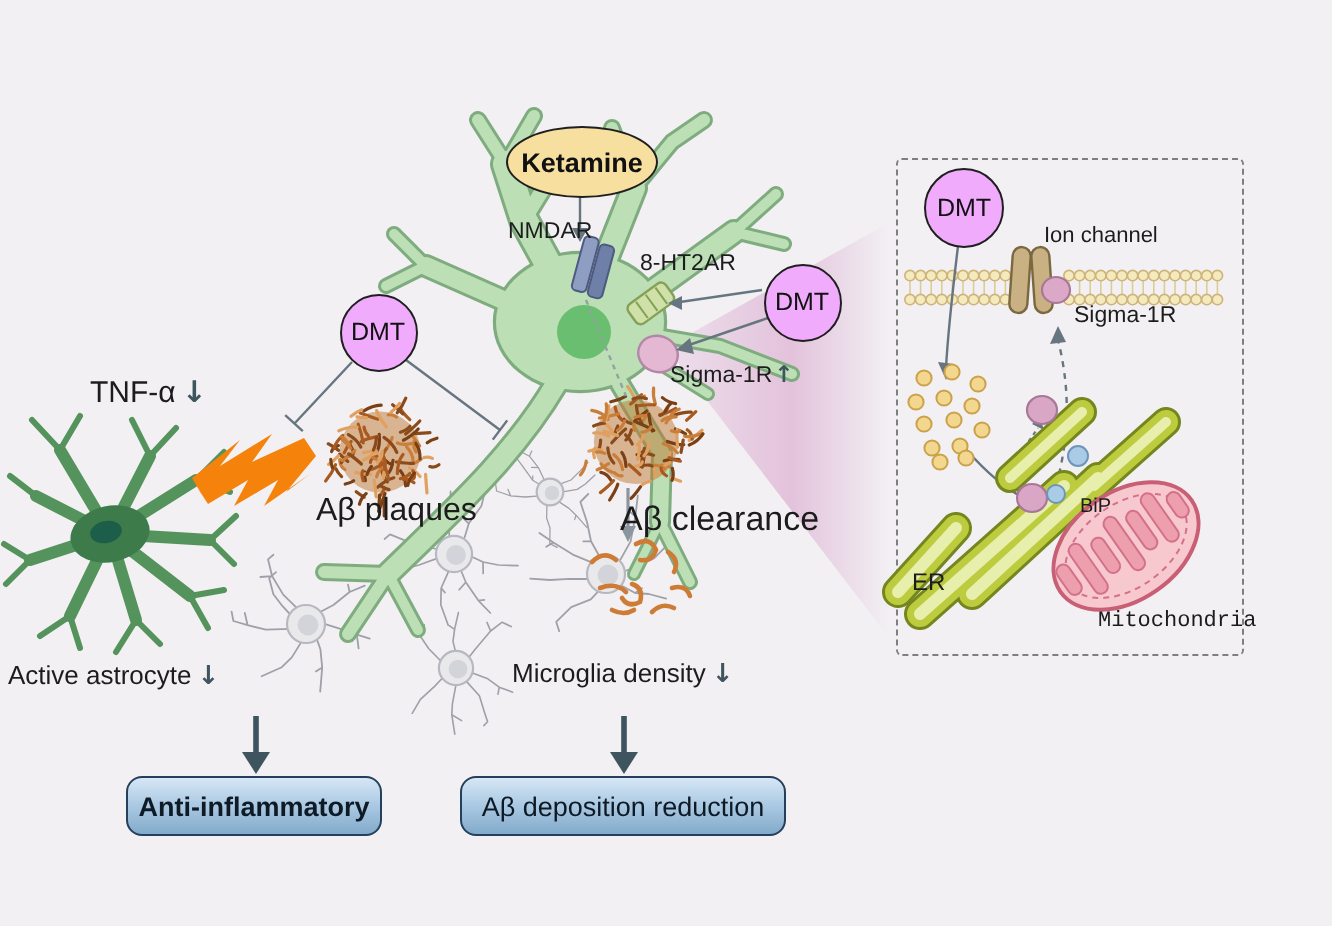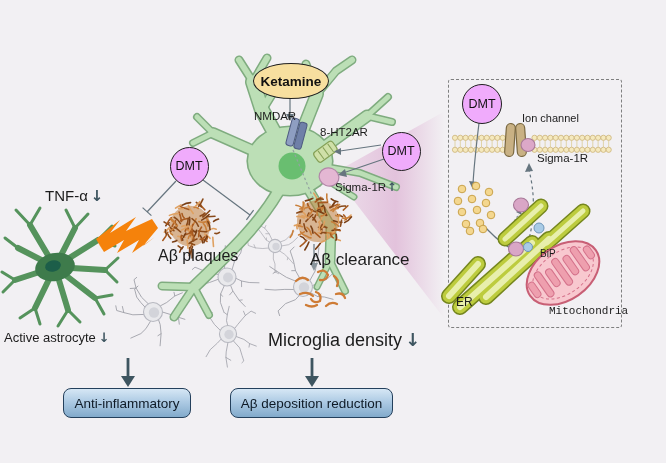--- a/index.html
+++ b/index.html
@@ -543,35 +543,35 @@
   </svg>
 
   <div class="lbl" style="left:33px;top:188px;font-size:15px;margin-left:12px;">
     <span>TNF-α</span><span class="arrow-glyph">↓</span>
   </div>
   <div class="lbl" style="left:4px;top:331px;font-size:13px;">
     <span>Active astrocyte</span><span class="arrow-glyph">↓</span>
   </div>
   <div class="lbl" style="left:158px;top:247px;font-size:16px;">Aβ plaques</div>
   <div class="lbl" style="left:310px;top:251px;font-size:17px;">Aβ clearance</div>
-  <div class="lbl" style="left:268px;top:330px;font-size:18px;">
+  <div class="lbl" style="left:256px;top:330px;font-size:13px;">
     <span>Microglia density</span><span class="arrow-glyph">↓</span>
   </div>
   <div class="lbl" style="left:254px;top:110px;font-size:11.5px;">NMDAR</div>
   <div class="lbl" style="left:320px;top:126px;font-size:11.5px;">8-HT2AR</div>
   <div class="lbl" style="left:335px;top:181px;font-size:11.5px;">
     <span>Sigma-1R</span><span class="arrow-glyph" style="padding-left:1px;">↑</span>
   </div>
 
   <div class="pill" style="left:253px;top:63px;width:74px;height:34px;font-size:13.5px;">Ketamine</div>
   <div class="drug-circle" style="left:169.5px;top:146.5px;width:37px;height:37px;">DMT</div>
   <div class="drug-circle" style="left:381.5px;top:131.5px;width:37px;height:37px;">DMT</div>
   <div class="drug-circle" style="left:462px;top:84px;width:38px;height:38px;">DMT</div>
 
-  <div class="outcome-btn" style="left:63px;top:388px;width:126px;height:28px;">Anti-inflammatory</div>
+  <div class="outcome-btn" style="left:63px;top:388px;width:126px;height:28px;font-weight:bold;">Anti-inflammatory</div>
   <div class="outcome-btn" style="left:230px;top:388px;width:161px;height:28px;">Aβ deposition reduction</div>
 
   <div class="lbl" style="left:522px;top:112px;font-size:11px;">Ion channel</div>
   <div class="lbl" style="left:537px;top:152px;font-size:11.5px;">Sigma-1R</div>
   <div class="lbl" style="left:540px;top:213px;font-size:10px;margin-top:35px;">BiP</div>
-  <div class="lbl" style="left:456px;top:296px;font-size:12px;">ER</div>
+  <div class="lbl" style="left:456px;top:285px;font-size:12px;">ER</div>
   <div class="lbl" style="left:549px;top:305px;font-size:11px;font-family:Liberation Mono, monospace;">Mitochondria</div>
 </div>
 
 </body></html>

